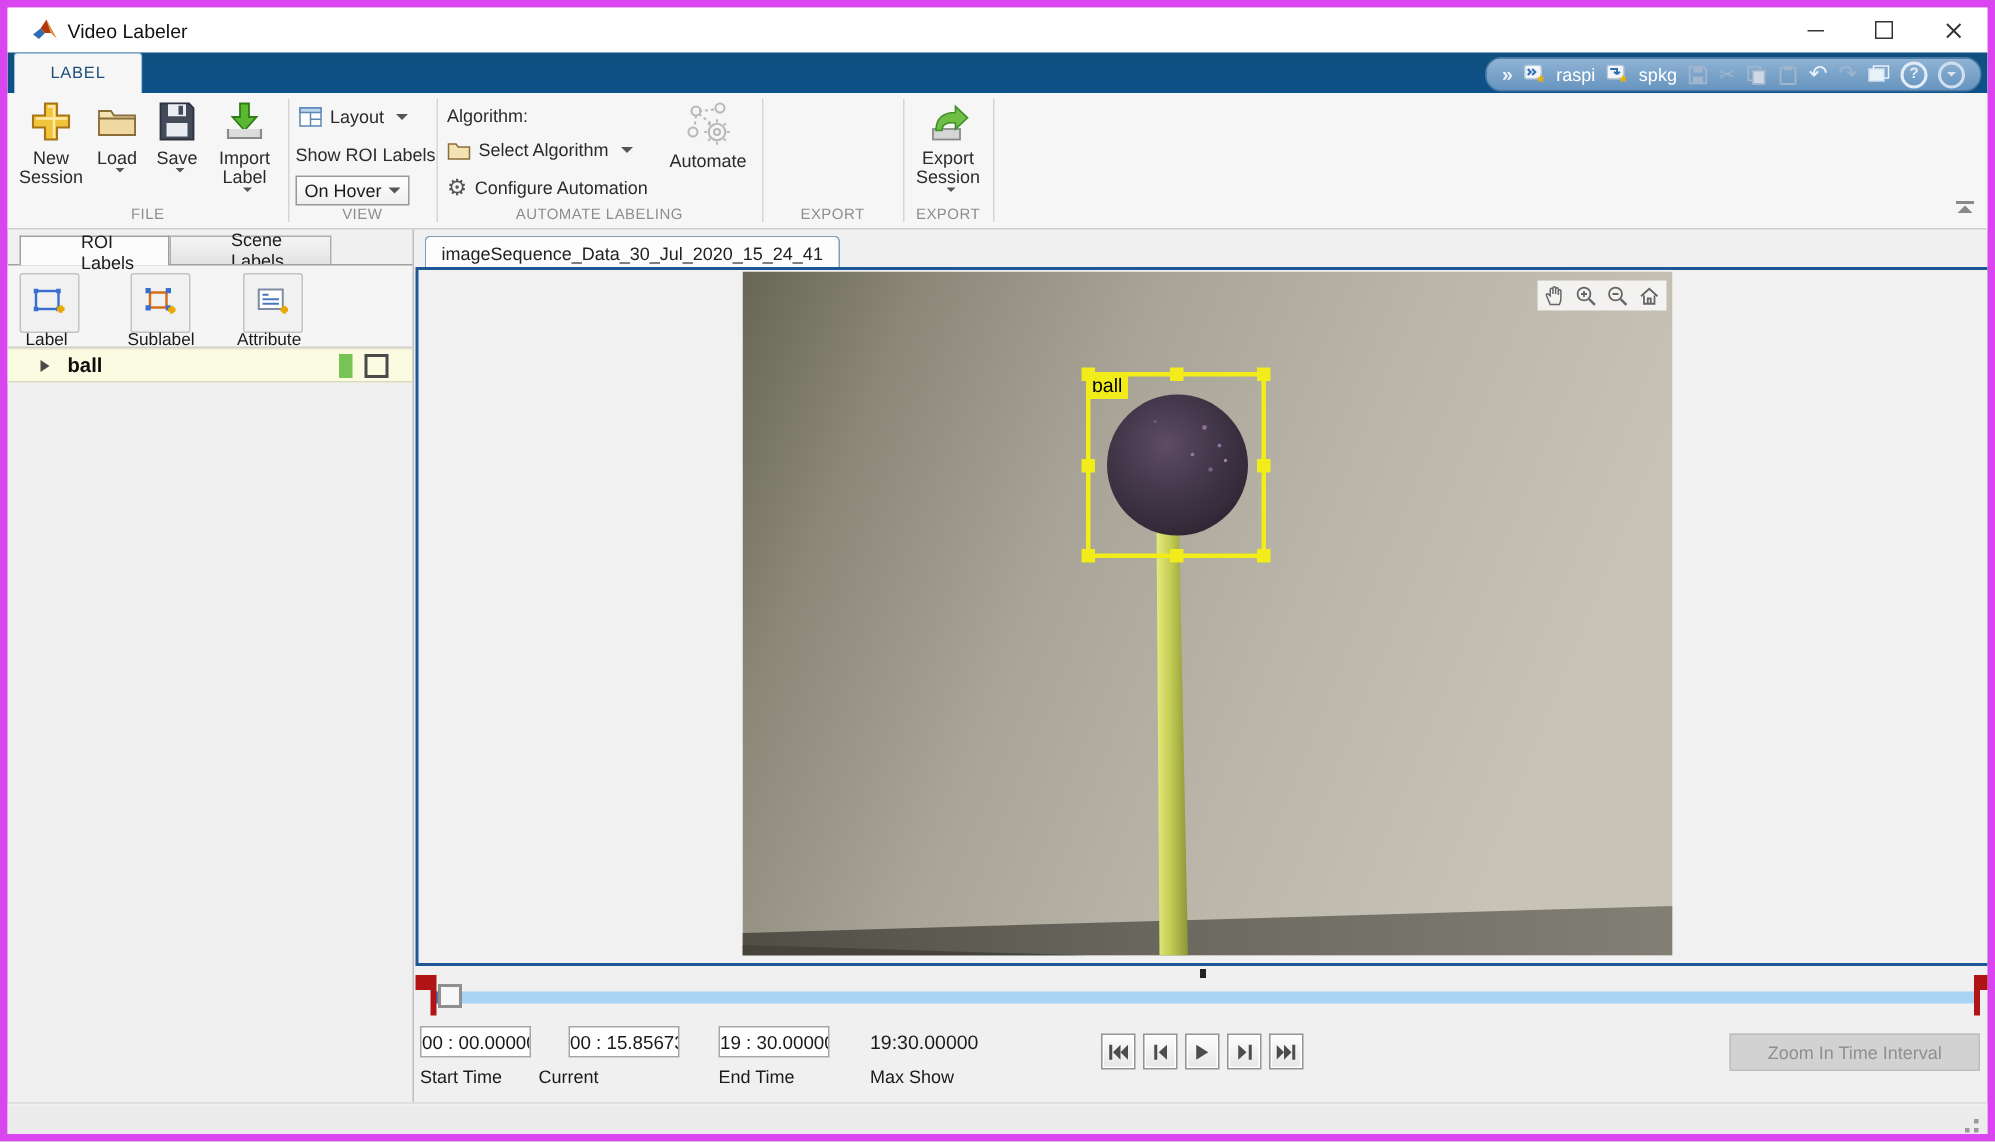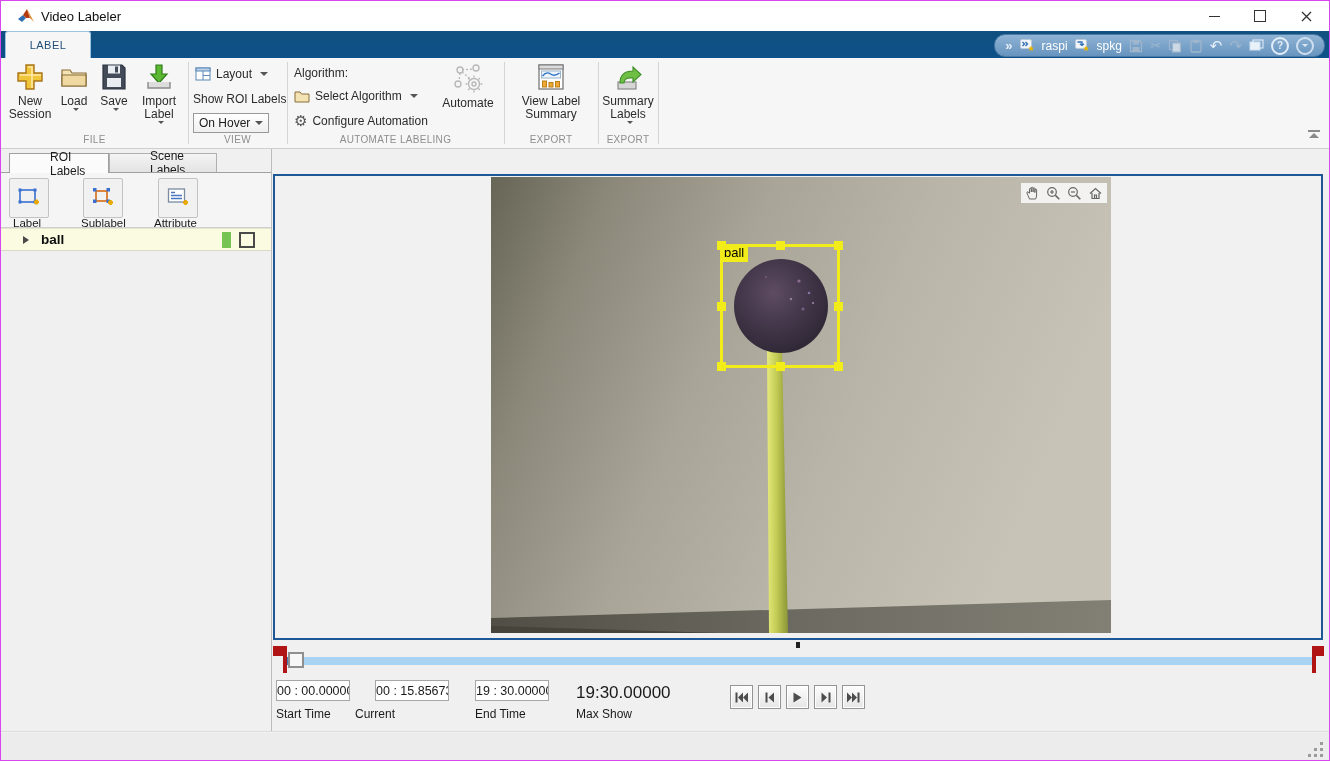--- a/index.html
+++ b/index.html
@@ -1,16 +1,16 @@
 <!DOCTYPE html>
 <html><head>
 <meta charset="utf-8">
 <style>
   html,body{margin:0;padding:0;background:#d8d8d8;font-family:"Liberation Sans",sans-serif;}
-  #app{position:relative;width:1330px;height:761px;background:#f0f0f0;border:1px solid #d946ef;box-sizing:border-box;overflow:hidden;font-size:12px;color:#1a1a1a;}
+  #app{position:relative;width:1330px;height:761px;background:#f0f0f0;border:5px solid #d946ef;box-sizing:border-box;overflow:hidden;font-size:12px;color:#1a1a1a;}
   .abs{position:absolute;}
   
   .titlebar{position:absolute;left:0;top:0;width:100%;height:30px;background:#ffffff;}
   .title-text{position:absolute;left:40px;top:8px;font-size:13px;color:#111;}
   .winctl{position:absolute;top:0;height:30px;width:46px;display:flex;align-items:center;justify-content:center;cursor:pointer;}
   
   .tabstrip{position:absolute;left:0;top:30px;width:100%;height:27px;background:linear-gradient(#11507f,#0d5189);}
   .ribbon-tab{position:absolute;left:4px;top:0;width:86px;height:27px;background:#f6f6f6;border:1px solid #9cc3e0;border-bottom:none;border-radius:3px 3px 0 0;display:flex;align-items:center;justify-content:center;font-size:11px;color:#1f4e79;letter-spacing:.5px;box-sizing:border-box;}
   .qat{position:absolute;right:4px;top:3px;height:21px;border-radius:11px;background:linear-gradient(#8fb3d4,#6794bf);border:1px solid #4a7aa6;display:flex;align-items:center;gap:7px;padding:0 10px;color:#fff;}
   .qat .lbl{font-size:12px;color:#fff;}
@@ -54,21 +54,21 @@
   .handle{position:absolute;width:9px;height:9px;background:#f2ec1a;}
   .roi-chip{position:absolute;left:-3px;top:-3px;background:#f2ec1a;color:#000;font-size:13px;padding:1px 4px 2px 4px;}
   
   .track{position:absolute;left:283px;top:656px;width:1032px;height:8px;background:#a9d3f2;cursor:pointer;}
   .track-sel{position:absolute;left:283px;top:656px;width:7px;height:8px;background:#3c7cc0;}
   .thumb{position:absolute;left:287px;top:651px;width:16px;height:16px;background:#f7f7f7;border:2px solid #8f8f8f;box-sizing:border-box;cursor:ew-resize;}
   .flag-pole{position:absolute;width:4px;height:27px;background:#b11414;top:645px;cursor:ew-resize;}
   .flag-banner{position:absolute;width:11px;height:10px;background:#b11414;top:645px;}
   .tfield{position:absolute;top:679px;width:74px;height:21px;border:1px solid #a6a6a6;background:#fff;font-family:"Liberation Sans",sans-serif;font-size:12.5px;text-align:center;color:#1a1a1a;box-sizing:border-box;padding:0;}
   .tlabel{position:absolute;top:706px;font-size:12px;color:#1a1a1a;}
-  .maxtime{position:absolute;left:575px;top:682px;font-size:17px;color:#1a1a1a;}
+  .maxtime{position:absolute;left:575px;top:682px;font-size:13px;color:#1a1a1a;}
   .pbtn{position:absolute;top:684px;width:23px;height:24px;border:1px solid #949494;background:linear-gradient(#fdfdfd,#e6e6e6);box-shadow:inset 0 0 0 1px #fff;display:flex;align-items:center;justify-content:center;cursor:pointer;box-sizing:border-box;}
   .zoombtn{position:absolute;left:1148px;top:684px;width:167px;height:25px;background:#d2d2d2;border:1px solid #bebebe;color:#8f8f8f;font-size:12px;display:flex;align-items:center;justify-content:center;box-sizing:border-box;}
   .tickmark{position:absolute;left:795px;top:641px;width:4px;height:6px;background:#222;cursor:ns-resize;}
   
   .groove{position:absolute;left:0;top:730px;width:100%;height:2px;background:linear-gradient(#cfcfcf,#ffffff);}
   .statusbar{position:absolute;left:0;top:732px;width:100%;height:29px;background:#ececec;}
   .grip{position:absolute;right:6px;bottom:5px;width:18px;height:18px;cursor:nwse-resize;}
   .grip i{position:absolute;width:3px;height:3px;background:#9a9a9a;}
 </style>
 </head>
@@ -222,40 +222,28 @@
           <path d="M10 10 L20 18 M10 8 L21 7 M8 11 L7 19" stroke-dasharray="2,2"></path>
           <circle cx="22" cy="22" r="5.5"></circle>
             <circle cx="22" cy="22" r="2"></circle>
           <path d="M22 15.5 v-2 M22 28.5 v2 M15.5 22 h-2 M28.5 22 h2 M17.5 17.5 l-1.4-1.4 M26.5 26.5 l1.4 1.4 M26.5 17.5 l1.4-1.4 M17.5 26.5 l-1.4 1.4"></path>
         </g>
       </svg>
       <span class="txt">Automate</span>
     </div>
     <div class="rcaption" style="left:286px;width:217px">AUTOMATE LABELING</div>
 
-    <div class="bigbtn" style="left:512px;width:76px">
-      <svg width="30" height="30" viewBox="0 0 30 30">
-        <rect x="3" y="3" width="24" height="24" fill="#fff" stroke="#7a7a7a" stroke-width="1.3"></rect>
-        <rect x="3" y="3" width="24" height="4" fill="#dcdcdc" stroke="#7a7a7a" stroke-width="1"></rect>
-        <rect x="5.5" y="9" width="19" height="7" fill="#eef4fa" stroke="#9ab4cc"></rect>
-        <path d="M6.5 14 q4 -5 8 -2 t9 -1" fill="none" stroke="#2e75c8" stroke-width="1.4"></path>
-        <rect x="6.5" y="19" width="4" height="6" fill="#f0a830" stroke="#b97f1c"></rect>
-        <rect x="13" y="20.5" width="4" height="4.5" fill="#f0a830" stroke="#b97f1c"></rect>
-        <rect x="19.5" y="19.5" width="4" height="5.5" fill="#f0a830" stroke="#b97f1c"></rect>
-      </svg>
-      <span class="txt">View Label Summary</span>
-    </div>
     <div class="rcaption" style="left:503px;width:94px">EXPORT</div>
 
     <div class="bigbtn" style="left:602px;width:50px">
       <svg width="30" height="30" viewBox="0 0 30 30">
         <rect x="5" y="20" width="18" height="7" fill="#d6d6d6" stroke="#8a8a8a" stroke-width="1.2"></rect>
         <path d="M7 21 q0 -12 13 -12 l0 -4 l8 7.5 l-8 7.5 l0 -4 q-9 -1 -9 5 z" fill="#6fbf44" stroke="#3f8f28" stroke-width="1.1"></path>
       </svg>
-      <span class="txt">Summary Labels</span>
+      <span class="txt">Export Session</span>
         <span class="caret sm"></span>
     </div>
     <div class="rcaption" style="left:597px;width:60px">EXPORT</div>
 
     <div class="abs" style="right:8px;bottom:6px;cursor:pointer">
       <svg width="14" height="9" viewBox="0 0 14 9">
         <rect x="1" y="0" width="12" height="2" fill="#8a8a8a"></rect>
         <polygon points="7,3 12,8 2,8" fill="#8a8a8a"></polygon>
       </svg>
     </div>
@@ -303,20 +291,23 @@
 
   <div class="ball-row">
     <span class="tri-right"></span>
     <span class="ball-name">ball</span>
     <span class="swatch"></span>
     <span class="shape-ind"></span>
   </div>
 
   <div class="vline"></div>
 
+  <div class="viewer-tab">
+    <span>imageSequence_Data_30_Jul_2020_15_24_41</span>
+  </div>
 
   <div class="display-panel">
     <div class="photo-wrap">
       <svg class="photo" viewBox="0 0 620 456" preserveAspectRatio="none">
         <defs>
           <linearGradient id="wallg" x1="0" y1="0" x2="1" y2="0.3">
             <stop offset="0" stop-color="#676555"></stop>
               <stop offset="0.18" stop-color="#8b887a"></stop>
             <stop offset="0.42" stop-color="#a8a497"></stop>
               <stop offset="0.68" stop-color="#b9b5a8"></stop>
@@ -440,20 +431,23 @@
     </svg>
   </div>
   <div class="pbtn" style="left:841px">
     <svg width="13" height="11" viewBox="0 0 13 11">
       <polygon points="0,0.5 5,5.5 0,10.5" fill="#4c4c4c"></polygon>
         <polygon points="5,0.5 10,5.5 5,10.5" fill="#4c4c4c"></polygon>
       <rect x="10.5" y="0.5" width="2" height="10" fill="#4c4c4c"></rect>
     </svg>
   </div>
 
+  <div class="zoombtn">
+    <span>Zoom In Time Interval</span>
+  </div>
 
   <div class="groove"></div>
   <div class="statusbar">
     <div class="grip">
       <i style="right:0;bottom:0"></i>
         <i style="right:6px;bottom:0"></i>
         <i style="right:12px;bottom:0"></i>
       <i style="right:0;bottom:6px"></i>
         <i style="right:6px;bottom:6px"></i>
       <i style="right:0;bottom:12px"></i>

